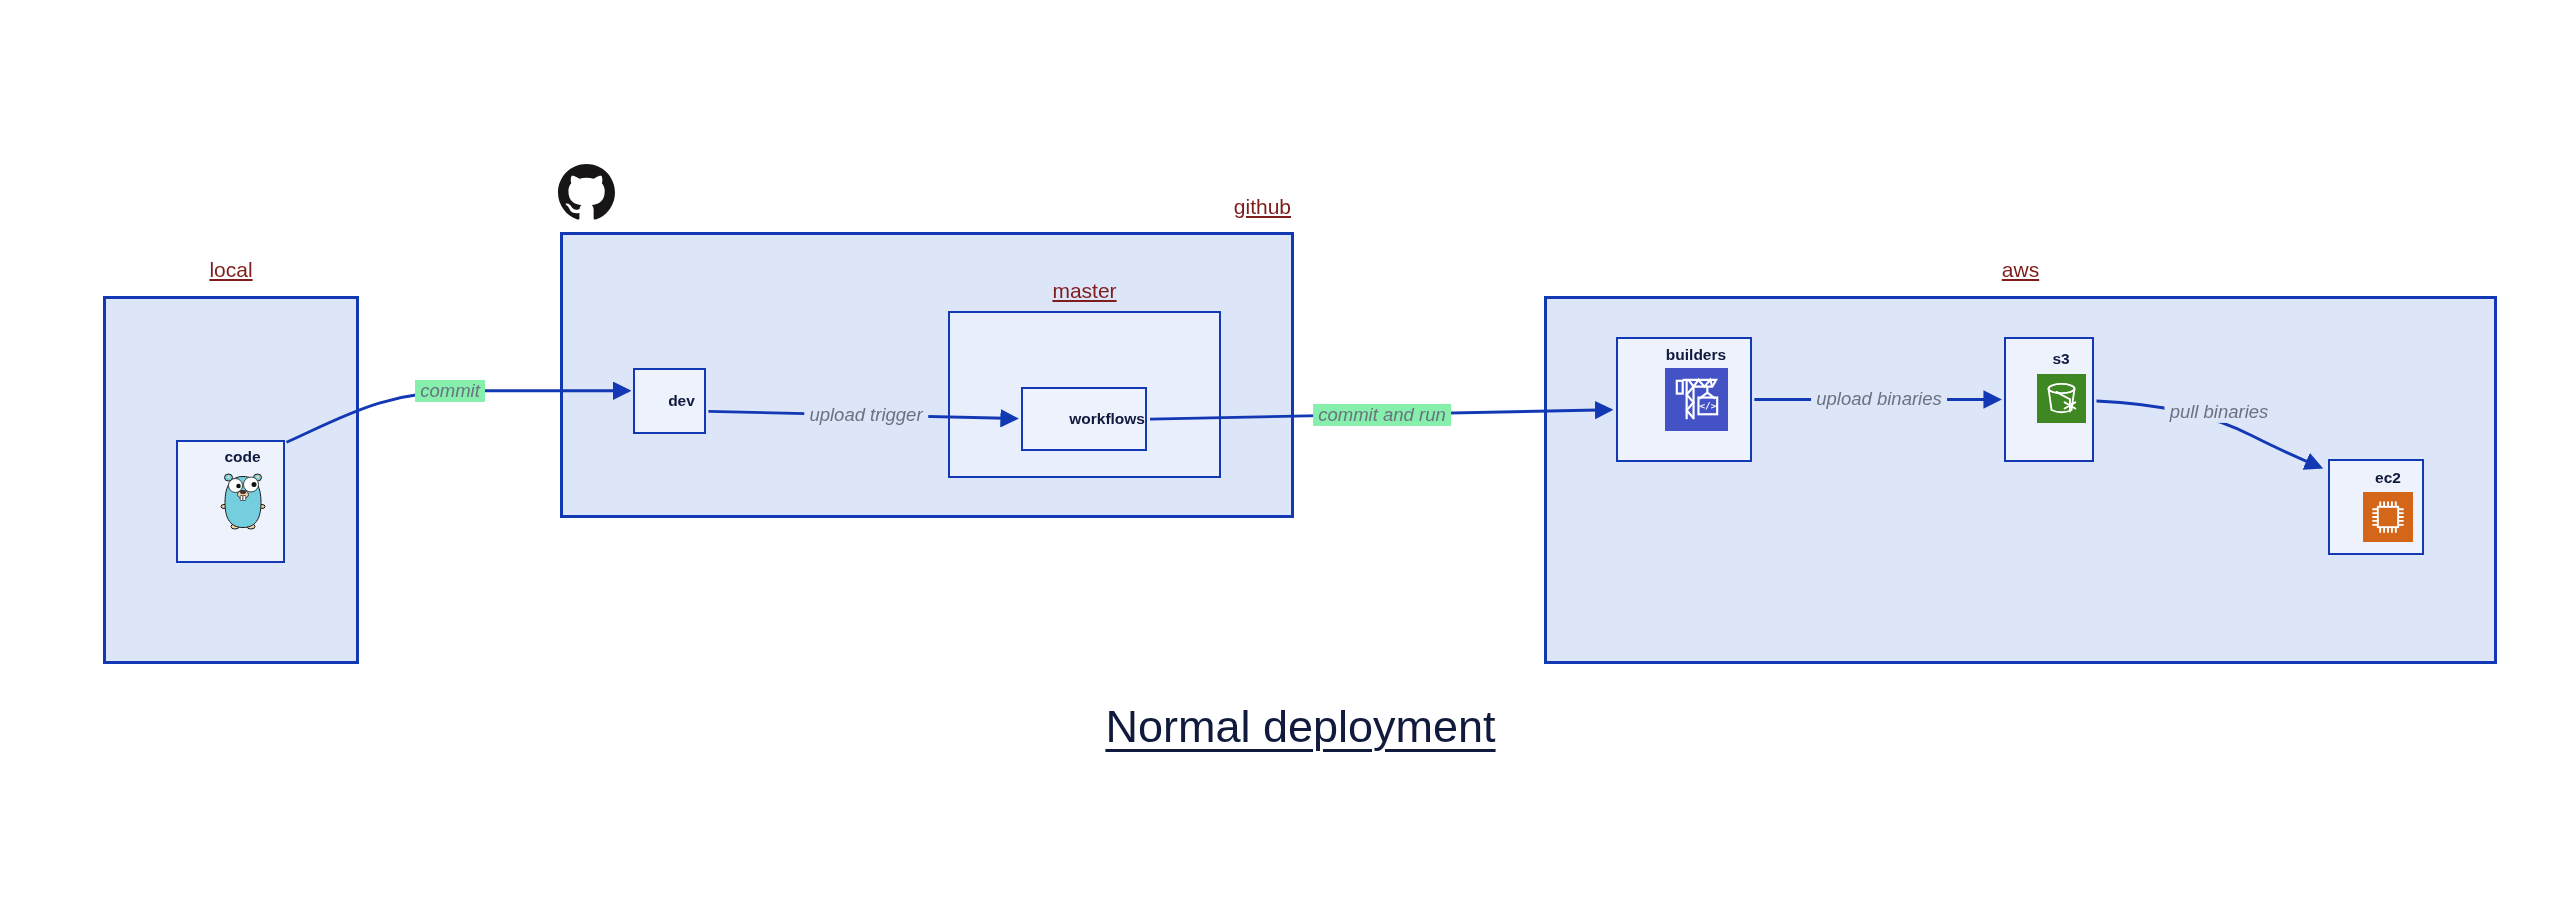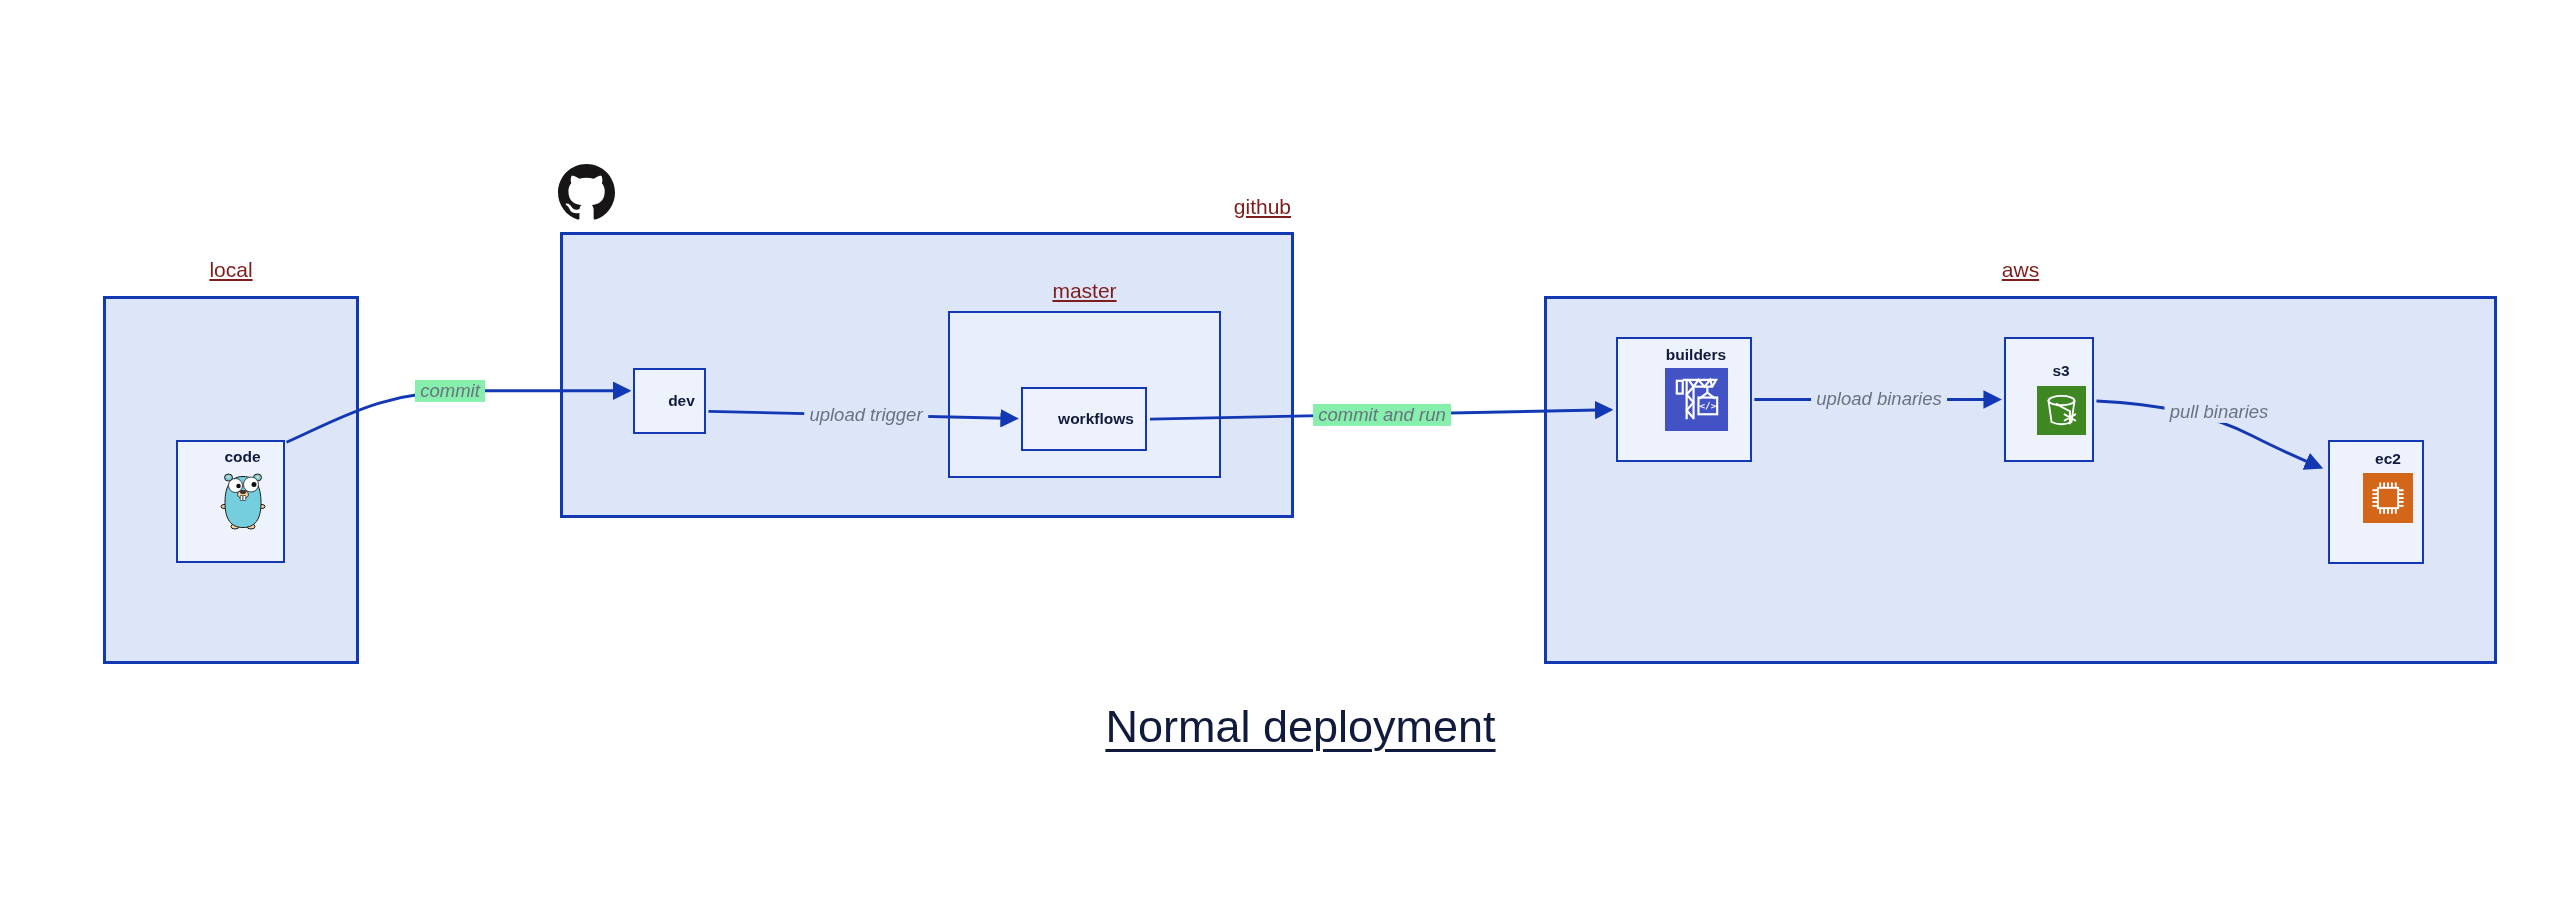--- a/index.html
+++ b/index.html
@@ -95,21 +95,21 @@
         <rect x="44.5" y="52" width="5.5" height="10" rx="1.5" fill="#ffffff" stroke-width="1.4"></rect>
         <rect x="50" y="52" width="5.5" height="10" rx="1.5" fill="#ffffff" stroke-width="1.4"></rect>
       </g>
     </svg>
   </div>
 
   <div class="node centered" style="left:633px;top:368px;width:73px;height:66px;">
     <div class="node-label">dev</div>
   </div>
 
-  <div class="node centered" style="left:1021px;top:387px;width:126px;height:64px;">
+  <div class="node centered" style="left:1021px;top:387px;width:126px;height:64px;align-items:flex-end;">
     <div class="node-label">workflows</div>
   </div>
 
   <div class="node" style="left:1616px;top:337px;width:136px;height:125px;">
     <div class="node-label" style="margin-top:8.2px;">builders</div>
     <svg class="icon" style="margin-top:5.2px;" width="63" height="63" viewBox="0 0 64 64">
       <rect width="64" height="64" fill="#4353c5"></rect>
       <g stroke="#ffffff" stroke-width="2.2" fill="none">
         <rect x="12" y="13" width="6" height="13"></rect>
         <path d="M22 12 V52 M29 19 V52"></path>
@@ -117,35 +117,35 @@
         <path d="M18 12 H52 L48 19 H29"></path>
         <path d="M24 12 L29 19 L34 12 L40 19 L46 12 L48 19"></path>
         <path d="M43 19 V25 M43 25 L35 31 M43 25 L51 31"></path>
         <rect x="34" y="30" width="19" height="17"></rect>
       </g>
       <text x="43.5" y="42" fill="#ffffff" font-size="9.5" font-weight="bold" font-family="DejaVu Sans Mono, monospace" text-anchor="middle">&lt;/&gt;</text>
     </svg>
   </div>
 
   <div class="node" style="left:2004px;top:337px;width:90px;height:125px;">
-    <div class="node-label" style="margin-top:24px;">s3</div>
+    <div class="node-label" style="margin-top:12px;">s3</div>
     <svg class="icon" style="margin-top:7.2px;" width="49" height="49" viewBox="0 0 64 64">
       <rect width="64" height="64" fill="#3e8722"></rect>
       <g stroke="#ffffff" stroke-width="2.4" fill="none" stroke-linecap="round">
         <ellipse cx="32" cy="19" rx="17" ry="6"></ellipse>
         <path d="M15 19 L19 47 M49 19 L45 47"></path>
         <path d="M19 47 Q32 53 45 47"></path>
         <path d="M26 24 L43 33"></path>
         <circle cx="26" cy="24" r="1.8" fill="#ffffff" stroke="none"></circle>
         <path d="M43 33 V49 M36 37 L50 45 M50 37 L36 45"></path>
       </g>
     </svg>
   </div>
 
-  <div class="node" style="left:2328px;top:440px;width:96px;height:124px;">
+  <div class="node" style="left:2328px;top:459px;width:96px;height:96px;">
     <div class="node-label" style="margin-top:9.3px;">ec2</div>
     <svg class="icon" style="margin-top:6.2px;" width="50" height="50" viewBox="0 0 64 64">
       <rect width="64" height="64" fill="#d4661a"></rect>
       <g stroke="#ffffff" stroke-width="2.4" fill="none">
         <rect x="19" y="19" width="26" height="26"></rect>
         <path d="M22 12 V19 M27 12 V19 M32 12 V19 M37 12 V19 M42 12 V19"></path>
         <path d="M22 45 V52 M27 45 V52 M32 45 V52 M37 45 V52 M42 45 V52"></path>
         <path d="M12 22 H19 M12 27 H19 M12 32 H19 M12 37 H19 M12 42 H19"></path>
         <path d="M45 22 H52 M45 27 H52 M45 32 H52 M45 37 H52 M45 42 H52"></path>
       </g>

